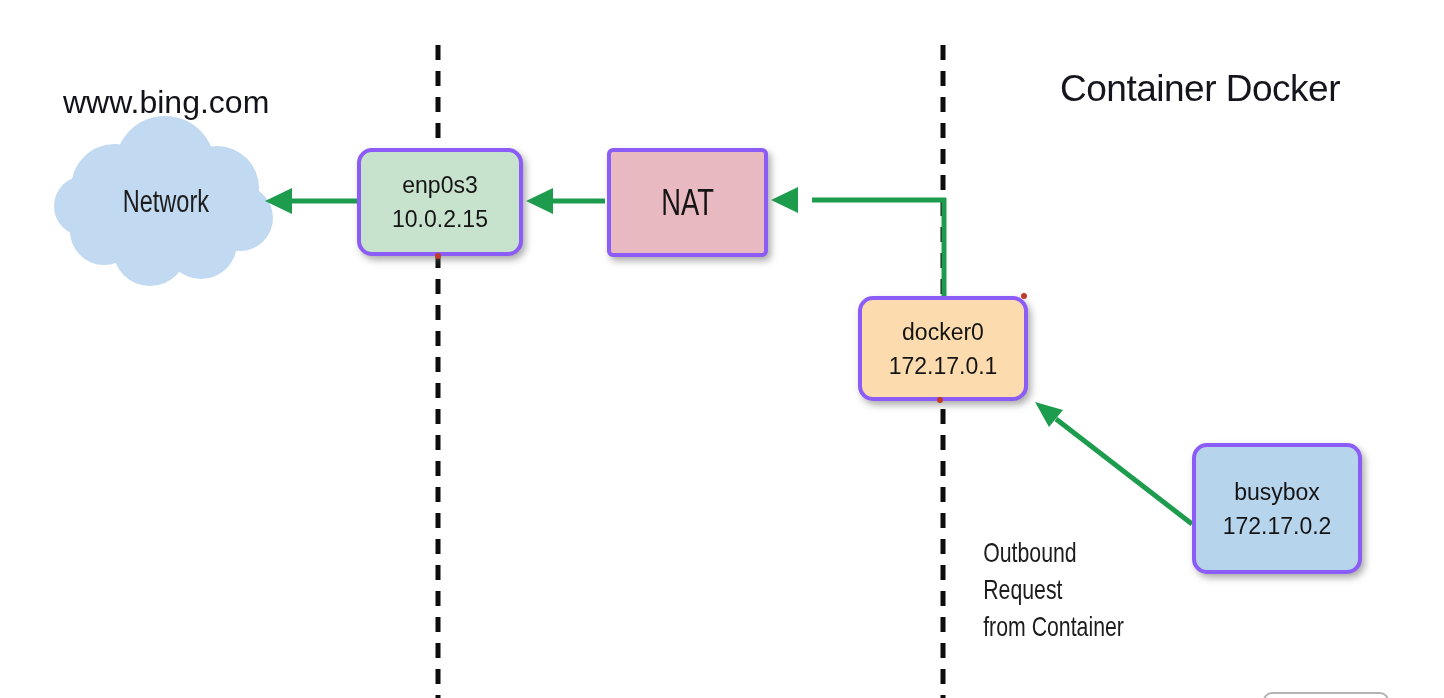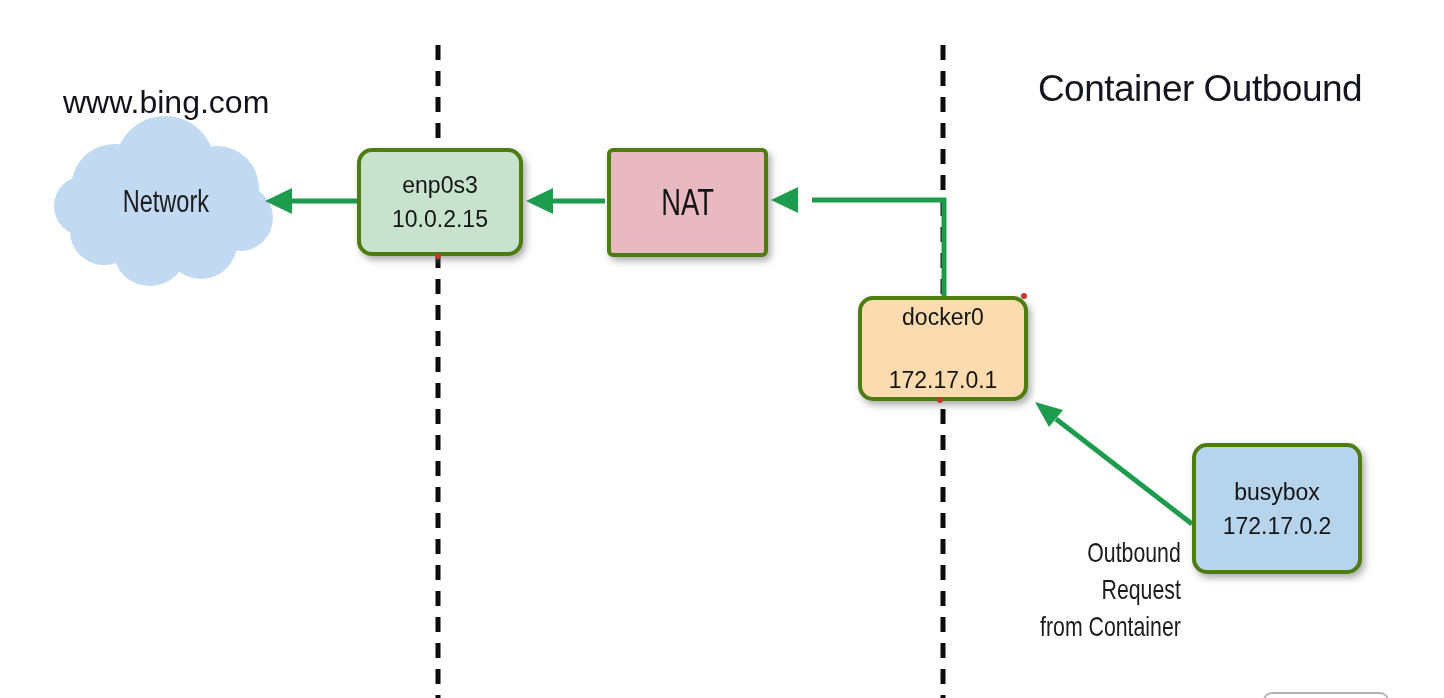--- a/index.html
+++ b/index.html
@@ -14,34 +14,34 @@
   .cloud-part{fill:var(--cloud-fill,#c1d9f1);stroke:none;}
 
   .label{position:absolute;text-align:center;white-space:nowrap;}
   .zone-title{font-size:37px;color:#15151d;z-index:2;letter-spacing:-0.5px;}
   .url-label{font-size:32px;color:#12121a;z-index:2;}
   .cloud-label{font-size:31px;color:#1c1c1c;z-index:2;font-weight:500;}
   .condensed{display:inline-block;transform:scaleX(0.76);transform-origin:50% 50%;}
 
   .node{
     position:absolute;z-index:2;box-sizing:border-box;
-    border:4px solid #4d7c0f;border-radius:15px;
+    border:4px solid #8b5cf6;border-radius:15px;
     display:flex;flex-direction:column;align-items:center;justify-content:center;
     font-size:23px;line-height:34px;color:#141414;
     box-shadow:3px 4px 7px rgba(105,105,105,0.55);
   }
   .node-enp0s3{left:357px;top:148px;width:166px;height:108px;background:var(--enp0s3-fill,#c7e3cd);}
   .node-nat{left:607px;top:148px;width:161px;height:109px;background:var(--nat-fill,#e9b9c1);border-radius:6px;}
   .node-nat .nat-text{font-size:36px;}
-  .node-docker0{left:858px;top:296px;width:170px;height:105px;background:var(--docker0-fill,#fcdcae);justify-content:space-between;}
+  .node-docker0{left:858px;top:296px;width:170px;height:105px;background:var(--docker0-fill,#fcdcae);}
   .node-busybox{left:1192px;top:443px;width:170px;height:131px;background:var(--busybox-fill,#b7d4ed);}
 
   .annotation{
     position:absolute;left:952px;top:534px;width:260px;z-index:2;
-    text-align:right;font-size:28px;line-height:37px;color:#1c1c1c;font-weight:500;
+    text-align:left;font-size:28px;line-height:37px;color:#1c1c1c;font-weight:500;
   }
   .annotation div{transform:scaleX(0.76);transform-origin:50% 50%;white-space:nowrap;}
 
   .artifact-dot{position:absolute;width:6px;height:6px;border-radius:50%;
     background:#c03a2b;z-index:3;}
   .dot-a{left:435px;top:253px;}
   .dot-b{left:1021px;top:293px;}
   .dot-c{left:937px;top:397px;}
 
   .cutoff-widget{
@@ -91,21 +91,21 @@
       <line class="arrow-line" x1="1192" y1="524" x2="1056" y2="419"></line>
       <polygon class="arrow-head" points="1035,402 1063,410 1049,427"></polygon>
     </g>
   </svg>
 
   <div class="label url-label" style="left:63px;top:84px;width:190px;">www.bing.com</div>
 
   <div class="label cloud-label" style="left:93px;top:184px;width:145px;"><span class="condensed">Network</span></div>
 
 
-  <div class="label zone-title" style="left:1020px;top:68px;width:360px;">Container Outbound</div>
+  <div class="label zone-title" style="left:1020px;top:68px;width:360px;">Container Docker</div>
 
   <div class="node node-enp0s3">
     <div>enp0s3</div>
     <div>10.0.2.15</div>
   </div>
 
   <div class="node node-nat">
     <span class="condensed nat-text">NAT</span>
   </div>
 

